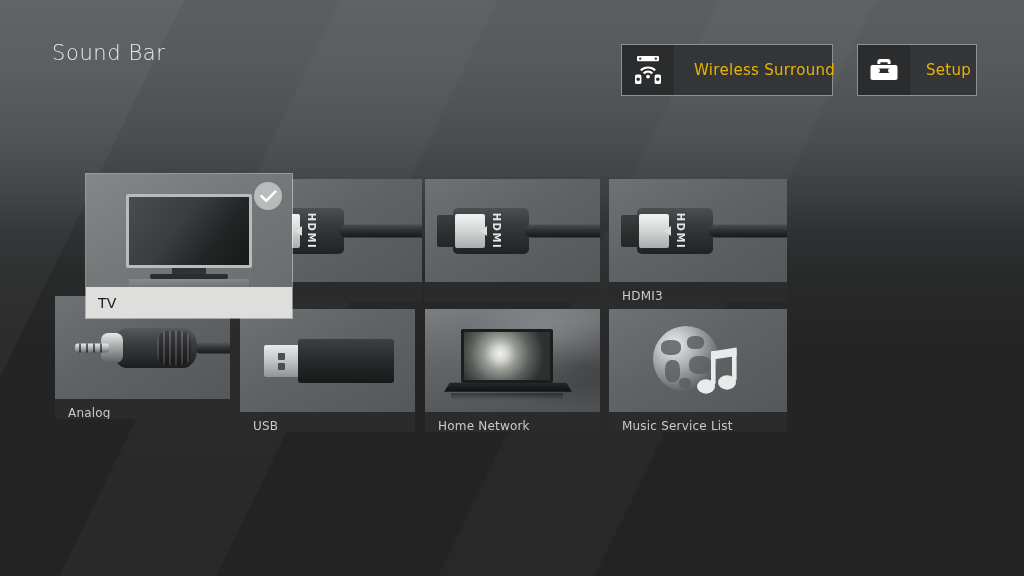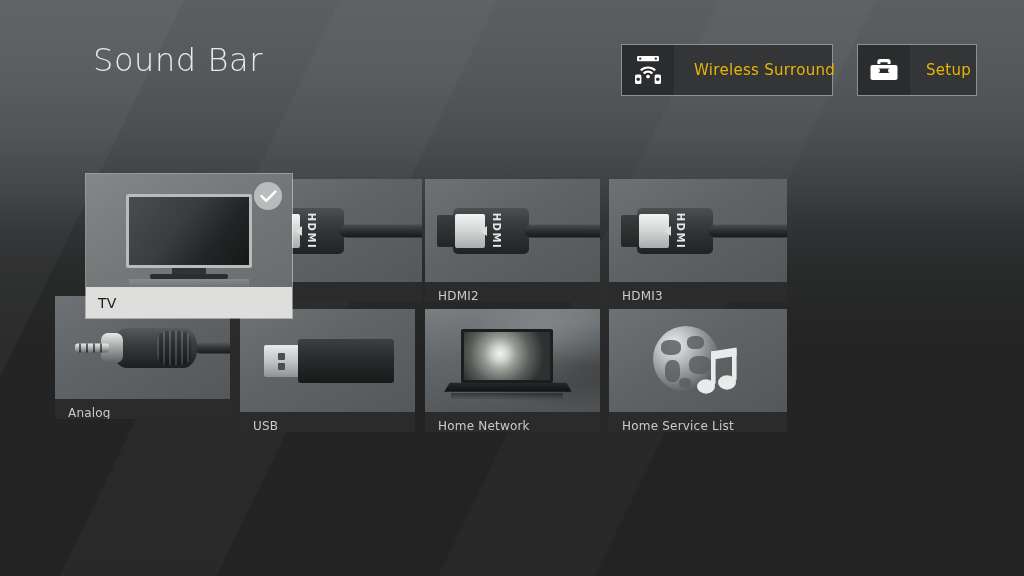--- a/index.html
+++ b/index.html
@@ -10,23 +10,22 @@
   }
   #screen{
     position:relative;width:1024px;height:576px;overflow:hidden;
     background:
       linear-gradient(116deg, rgba(255,255,255,.035) 0%, rgba(255,255,255,.035) 14%, rgba(0,0,0,0) 14.2%, rgba(0,0,0,0) 26%, rgba(255,255,255,.028) 26.2%, rgba(255,255,255,.028) 38%, rgba(0,0,0,0) 38.2%, rgba(0,0,0,0) 55%, rgba(255,255,255,.022) 55.2%, rgba(255,255,255,.022) 67%, rgba(0,0,0,0) 67.2%),
       linear-gradient(180deg,#5b5f62 0%,#55595c 12%,#4a4e51 24%,#3c4043 33%,#2f3133 40%,#282929 48%,#242424 60%,#232323 100%);
   }
   
   #page-title{
     position:absolute;left:52px;top:41px;
-    font-size:32px;font-weight:300;color:#e8e9ea;letter-spacing:.6px;
+    font-size:21px;font-weight:300;color:#e8e9ea;letter-spacing:.6px;
     font-family:"DejaVu Sans", sans-serif;
-    margin-left:41px;
   }
   .hdr-btn{
     position:absolute;top:44px;height:52px;
     display:flex;align-items:stretch;
     border:1px solid #8d9195;
     background:#333536;
     box-sizing:border-box;
   }
   .hdr-ico{
     width:52px;display:flex;align-items:center;justify-content:center;
@@ -317,21 +316,20 @@
       <div class="art">
         <div class="hdmi-conn">
           <div class="hdmi-plug"></div>
           <div class="hdmi-metal"></div>
           <div class="hdmi-tri"></div>
           <div class="hdmi-word">HDMI</div>
         </div>
         <div class="hdmi-cord"></div>
       </div>
     </div>
-    <div class="tile-label">HDMI2</div>
   </div>
 
   <div class="tile" id="tile-hdmi3">
     <div class="thumb">
       <div class="art">
         <div class="hdmi-conn">
           <div class="hdmi-plug"></div>
           <div class="hdmi-metal"></div>
           <div class="hdmi-tri"></div>
           <div class="hdmi-word">HDMI</div>
@@ -401,16 +399,16 @@
               <rect x="16" y="4" width="4.6" height="34" rx="2"></rect>
               <rect x="37" y="2" width="4.6" height="32" rx="2"></rect>
               <path d="M16 4.4 41.6 0.6v8.4L16 12.8z"></path>
               <ellipse cx="11" cy="39.5" rx="9" ry="7.2"></ellipse>
               <ellipse cx="32" cy="35.5" rx="9" ry="7.2"></ellipse>
             </g>
           </svg>
         </div>
       </div>
     </div>
-    <div class="tile-label">Home Service List</div>
+    <div class="tile-label">Music Service List</div>
   </div>
 
 </div>
 
 </body></html>

